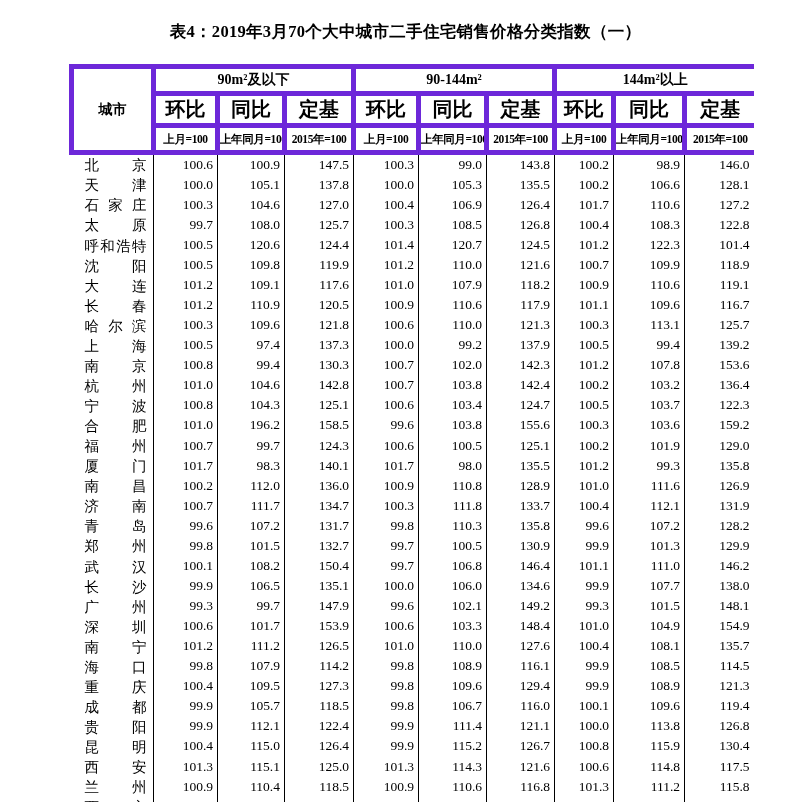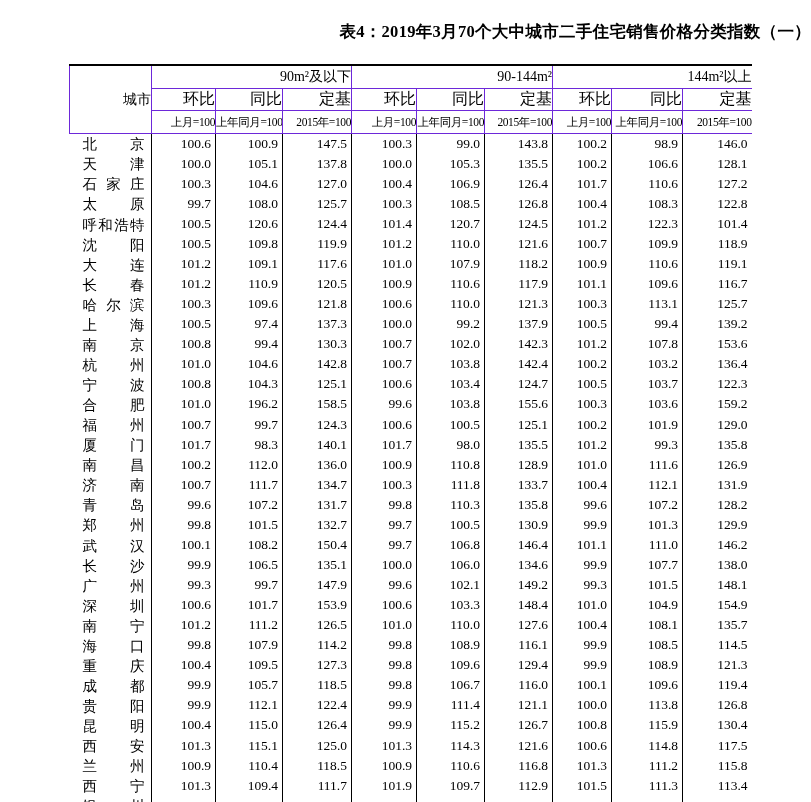--- a/index.html
+++ b/index.html
@@ -17,50 +17,50 @@
   .page {
     position: relative;
     width: 811px;
     height: 802px;
     background: #ffffff;
   }
   .doc-title {
     margin: 0;
     padding-top: 21px;
     width: 811px;
-    text-align: right;
+    text-align: center;
     font-size: 16.5px;
     font-weight: bold;
     letter-spacing: 0.3px;
     line-height: 22px;
   }
   .table-wrap {
     position: absolute;
     top: 64px;
     left: 69px;
   }
   table.index-table {
     border-collapse: collapse;
     table-layout: fixed;
     width: 682px;
     border-top: 2.5px solid #000;
     border-bottom: 3px solid #000;
   }
   .index-table thead th {
-    border: 1px solid #6d28d9;
-    font-weight: normal;
-    text-align: right;
+    border: 5px solid #6d28d9;
+    font-weight: bold;
+    text-align: center;
     padding: 0;
     overflow: hidden;
     white-space: nowrap;
   }
   .index-table thead th.no-r { border-right: none; }
   .th-city   { font-size: 14px; }
   .th-group  { font-size: 14px; height: 22px; }
-  .th-measure{ font-size: 16px; height: 21px; }
+  .th-measure{ font-size: 20px; height: 21px; }
   .th-base   { font-size: 11.5px; height: 22px; letter-spacing: -0.4px; }
   .index-table tbody td {
     border-left: 1px solid #000;
     padding: 0;
     height: 18.8px;
     line-height: 18.8px;
     overflow: hidden;
     white-space: nowrap;
   }
   .index-table tbody td:first-child { border-left: none; }

